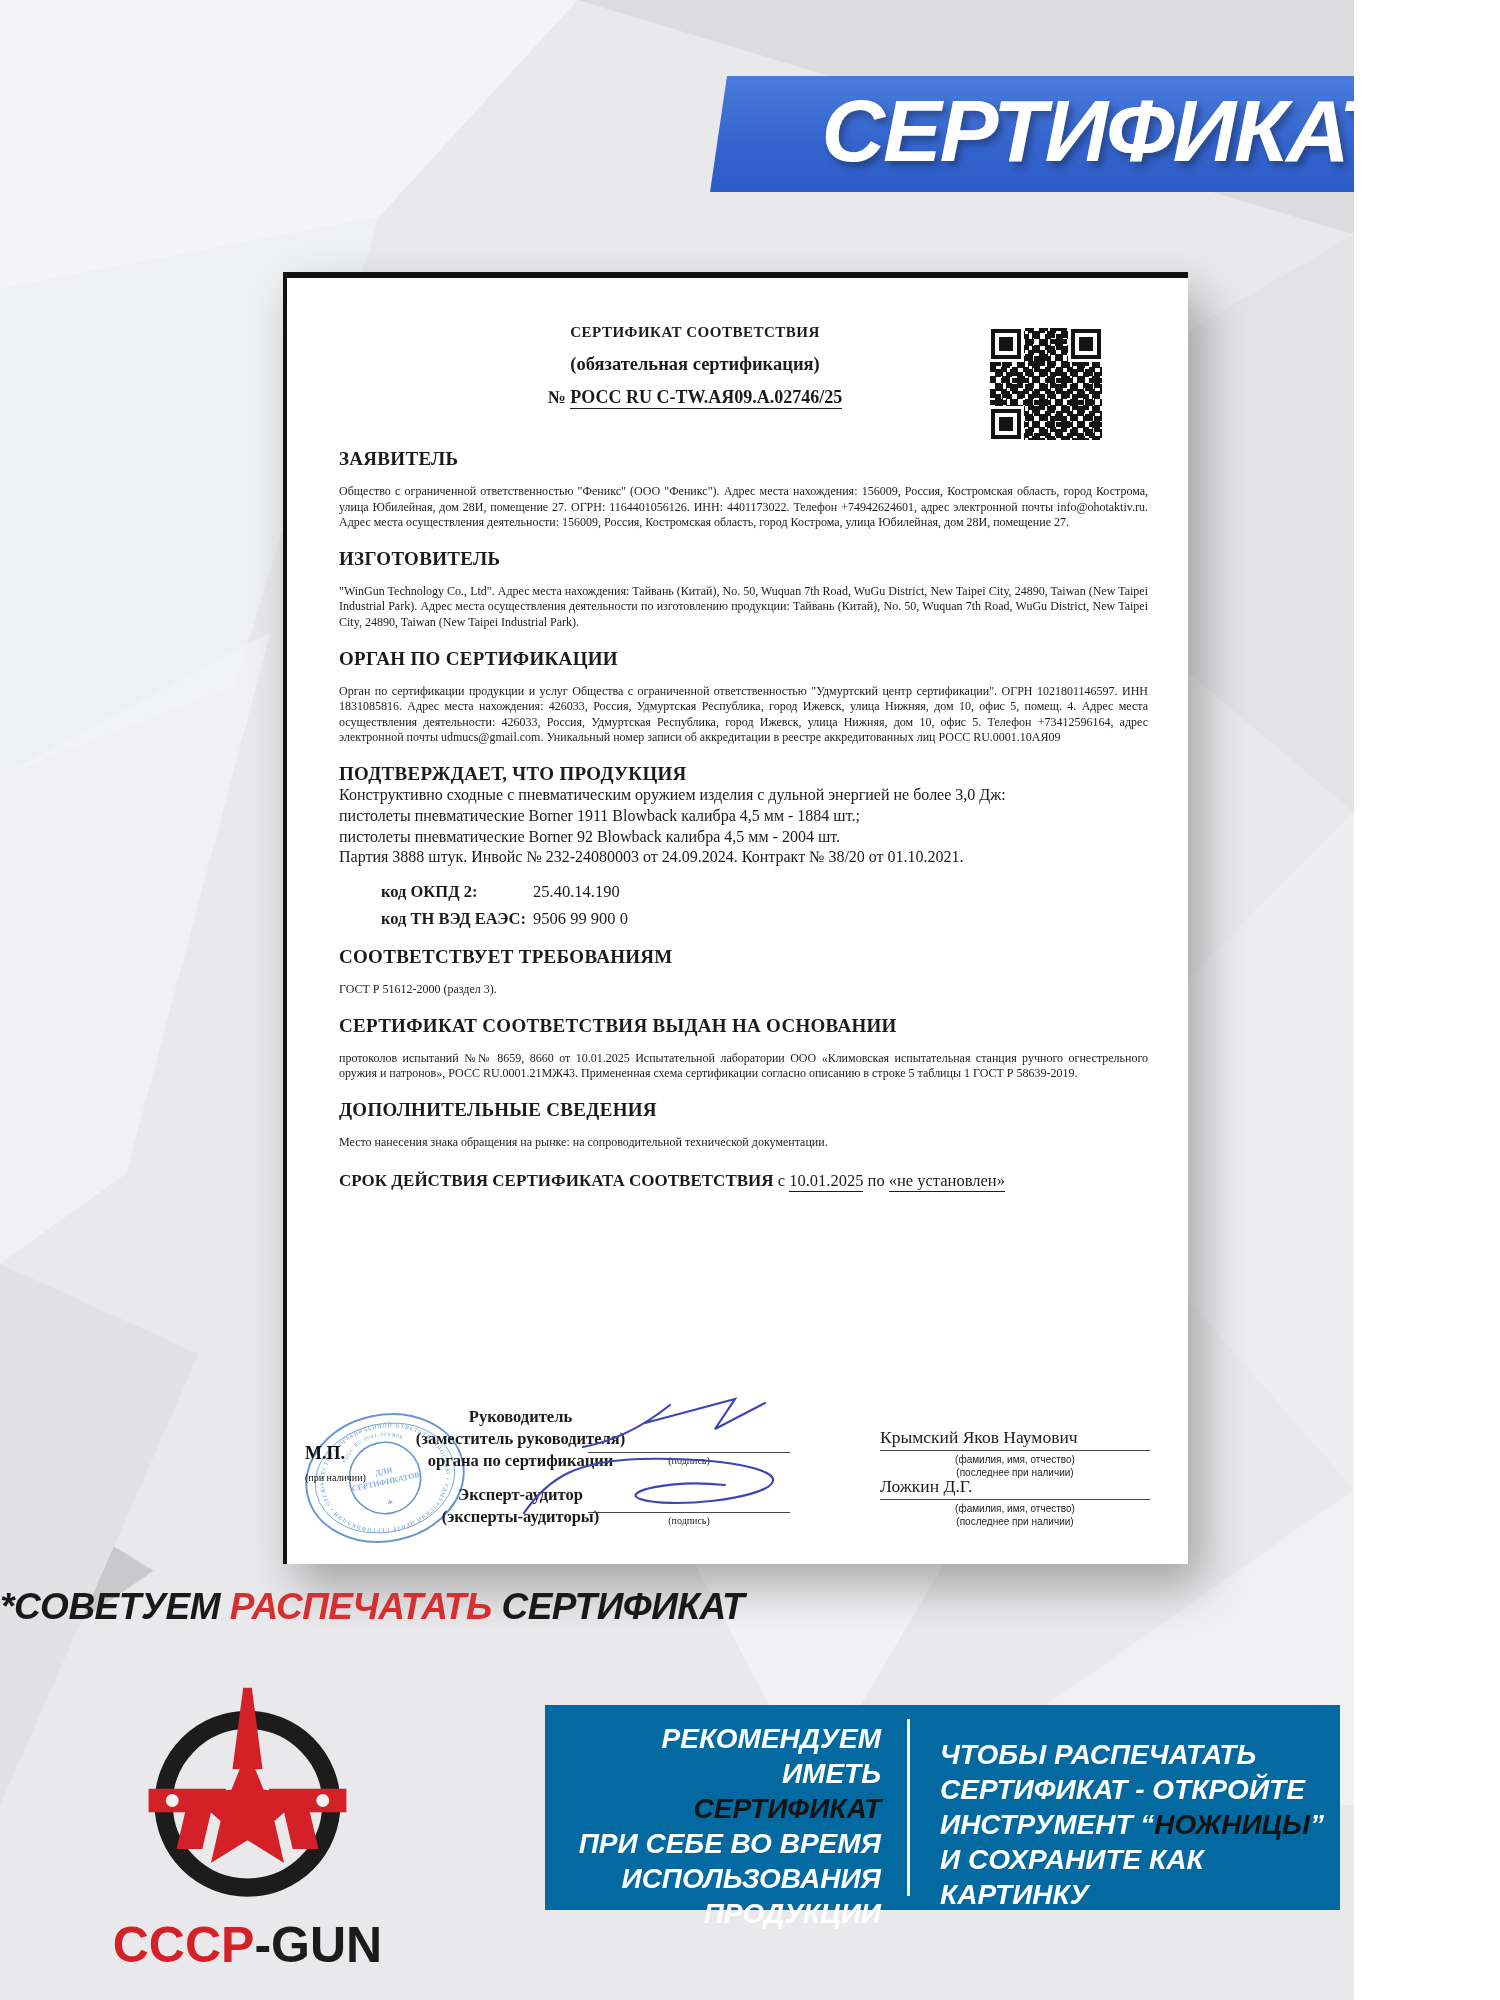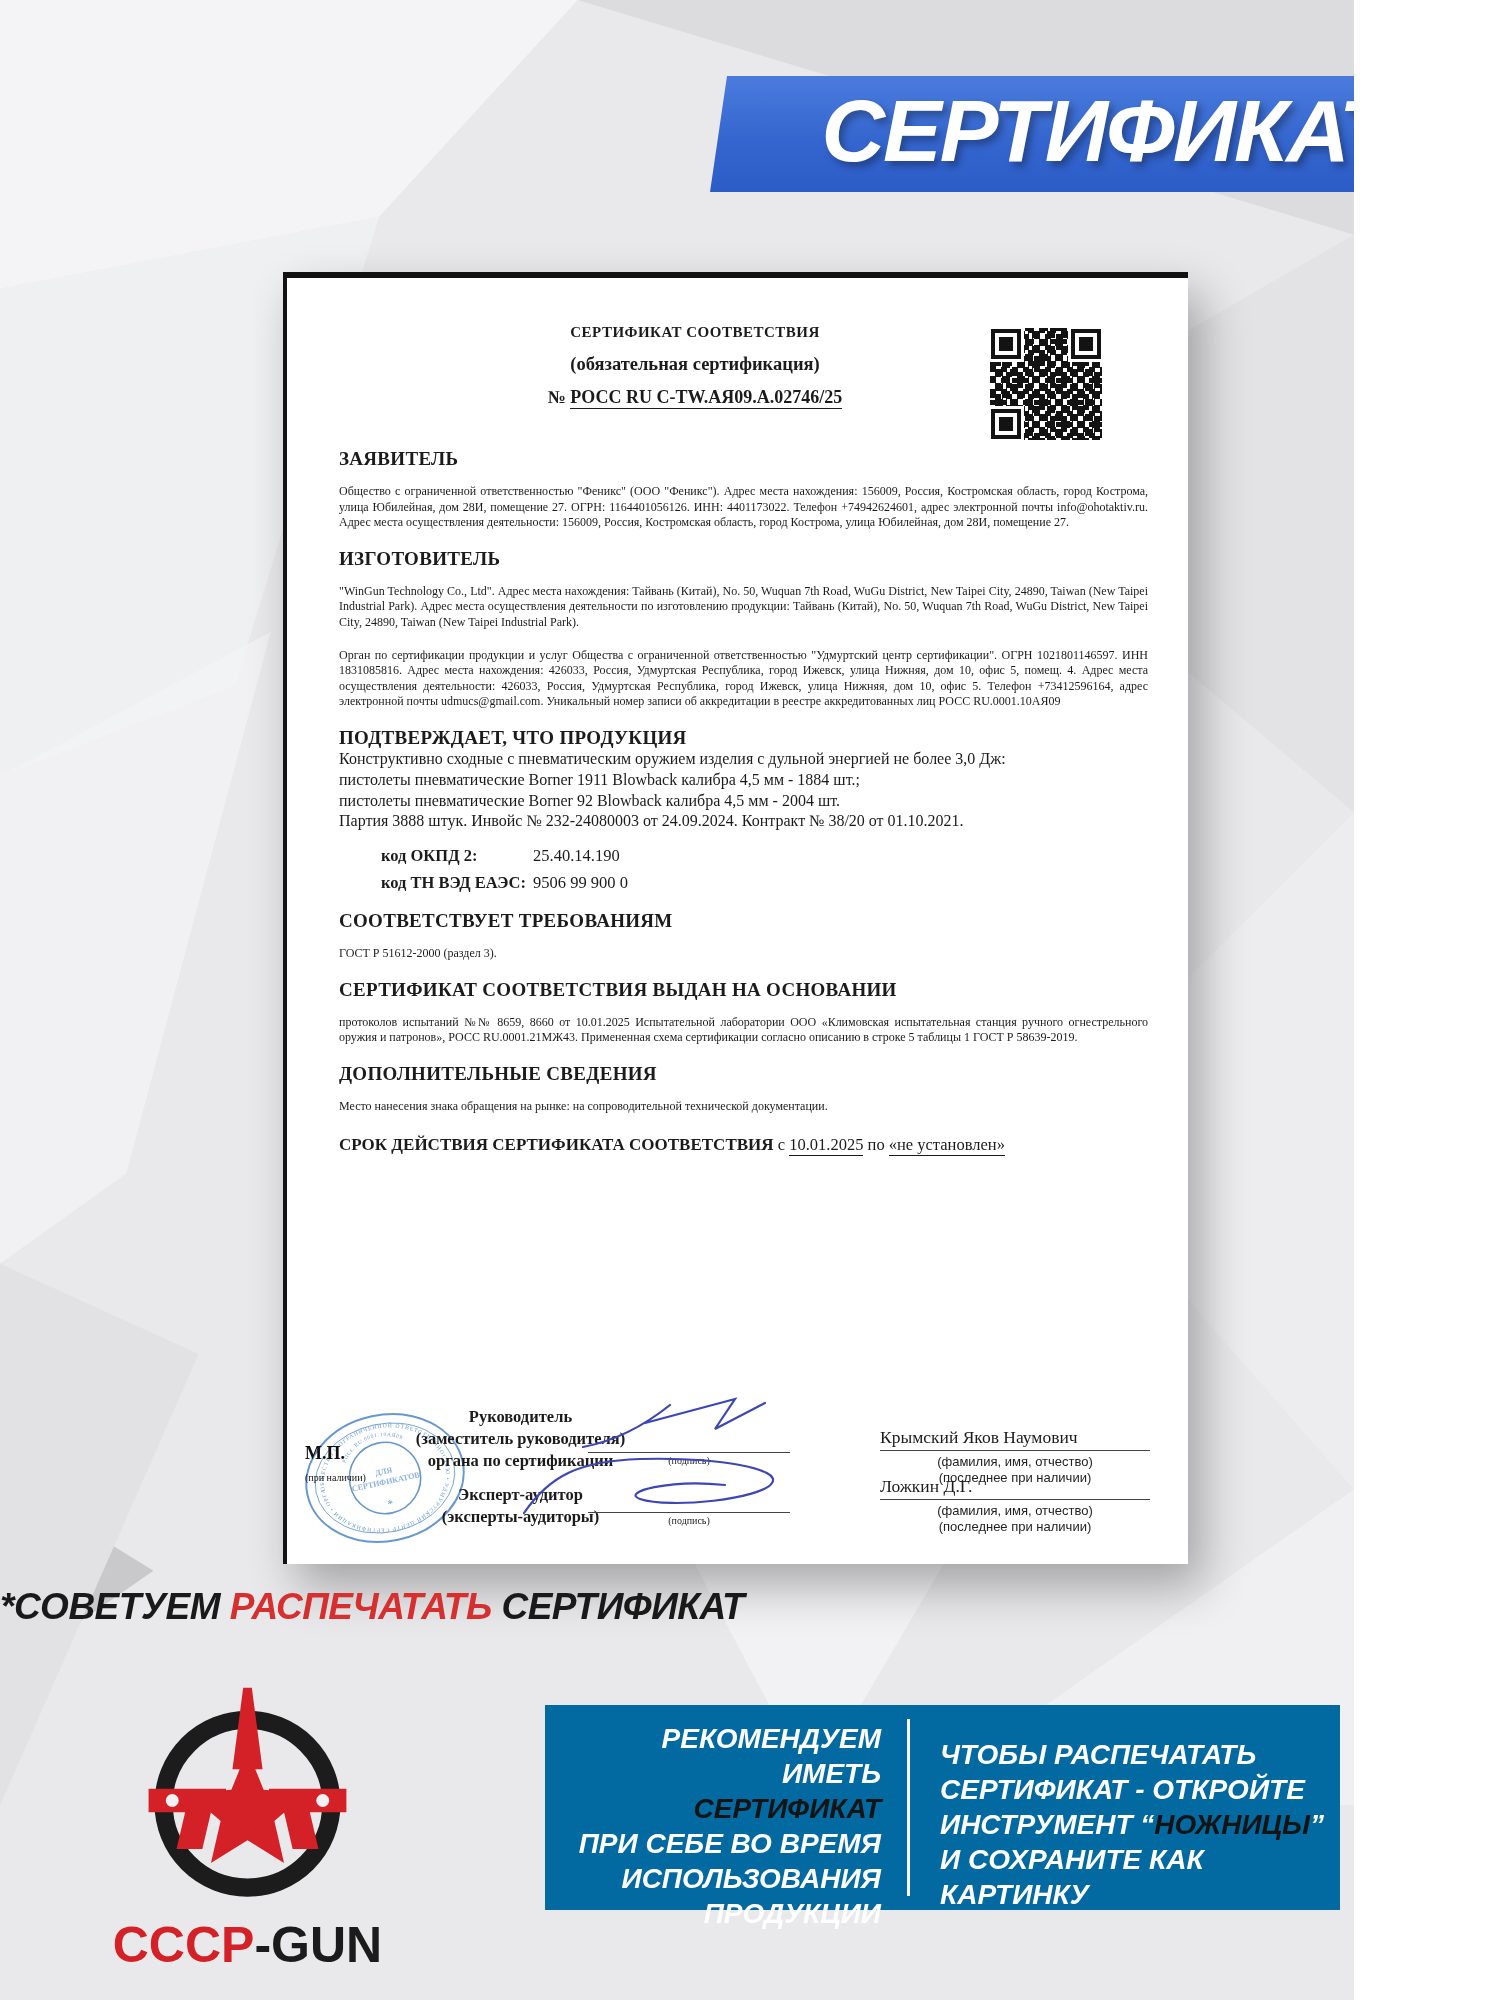--- a/index.html
+++ b/index.html
@@ -55,21 +55,21 @@
   .mp .mp2{font-size:10px;margin-top:8px;}
   .roles{position:absolute;left:121px;top:1128px;width:225px;text-align:center;
          font-weight:bold;font-size:16.5px;line-height:1.32;}
   .roles .role2{margin-top:13px;}
   .sigline{position:absolute;height:0;border-bottom:1.6px solid #444;width:202px;left:301px;}
   .sigcap{position:absolute;width:202px;left:301px;text-align:center;font-size:10px;}
   .sigsvg{position:absolute;overflow:visible;}
   .nm{position:absolute;left:593px;width:270px;font-size:17.5px;}
   .nmline{position:absolute;left:593px;width:270px;border-bottom:1.4px solid #444;height:0;}
   .nmcap{position:absolute;left:593px;width:270px;text-align:center;
-         font-family:"Liberation Sans",sans-serif;font-size:13px;line-height:1.25;color:#222;}
+         font-family:"Liberation Sans",sans-serif;font-size:10px;line-height:1.25;color:#222;}
 
   
   .advice{position:absolute;left:0;top:1586px;width:1372px;text-align:left;
           font-size:37px;font-weight:bold;font-style:italic;color:#191919;letter-spacing:-.5px;}
   .advice .red{color:#d52f2f;}
 
   
   .red-band{position:absolute;left:545px;top:1705px;width:795px;height:205px;background:#0369a1;
             display:flex;box-sizing:border-box;color:#fff;font-weight:bold;font-style:italic;
             font-size:28px;line-height:35px;}
@@ -127,20 +127,21 @@
         <div class="sec-h">ЗАЯВИТЕЛЬ</div>
         <div class="sec-b">Общество с ограниченной ответственностью "Феникс" (ООО "Феникс"). Адрес места нахождения: 156009, Россия, Костромская область, город Кострома, улица Юбилейная, дом 28И, помещение 27. ОГРН: 1164401056126. ИНН: 4401173022. Телефон +74942624601, адрес электронной почты info@ohotaktiv.ru. Адрес места осуществления деятельности: 156009, Россия, Костромская область, город Кострома, улица Юбилейная, дом 28И, помещение 27.</div>
       </div>
 
       <div class="sec">
         <div class="sec-h">ИЗГОТОВИТЕЛЬ</div>
         <div class="sec-b">"WinGun Technology Co., Ltd". Адрес места нахождения: Тайвань (Китай), No. 50, Wuquan 7th Road, WuGu District, New Taipei City, 24890, Taiwan (New Taipei Industrial Park). Адрес места осуществления деятельности по изготовлению продукции: Тайвань (Китай), No. 50, Wuquan 7th Road, WuGu District, New Taipei City, 24890, Taiwan (New Taipei Industrial Park).</div>
       </div>
 
       <div class="sec">
+        <div class="sec-h">ОРГАН ПО СЕРТИФИКАЦИИ</div>
         <div class="sec-b">Орган по сертификации продукции и услуг Общества с ограниченной ответственностью "Удмуртский центр сертификации". ОГРН 1021801146597. ИНН 1831085816. Адрес места нахождения: 426033, Россия, Удмуртская Республика, город Ижевск, улица Нижняя, дом 10, офис 5, помещ. 4. Адрес места осуществления деятельности: 426033, Россия, Удмуртская Республика, город Ижевск, улица Нижняя, дом 10, офис 5. Телефон +73412596164, адрес электронной почты udmucs@gmail.com. Уникальный номер записи об аккредитации в реестре аккредитованных лиц РОСС RU.0001.10АЯ09</div>
       </div>
 
       <div class="sec">
         <div class="sec-h">ПОДТВЕРЖДАЕТ, ЧТО ПРОДУКЦИЯ</div>
         <div class="sec-line">Конструктивно сходные с пневматическим оружием изделия с дульной энергией не более 3,0 Дж:</div>
         <div class="sec-line">пистолеты пневматические Borner 1911 Blowback калибра 4,5 мм - 1884 шт.;</div>
         <div class="sec-line">пистолеты пневматические Borner 92 Blowback калибра 4,5 мм - 2004 шт.</div>
         <div class="sec-line">Партия 3888 штук. Инвойс № 232-24080003 от 24.09.2024. Контракт № 38/20 от 01.10.2021.</div>
       </div>

